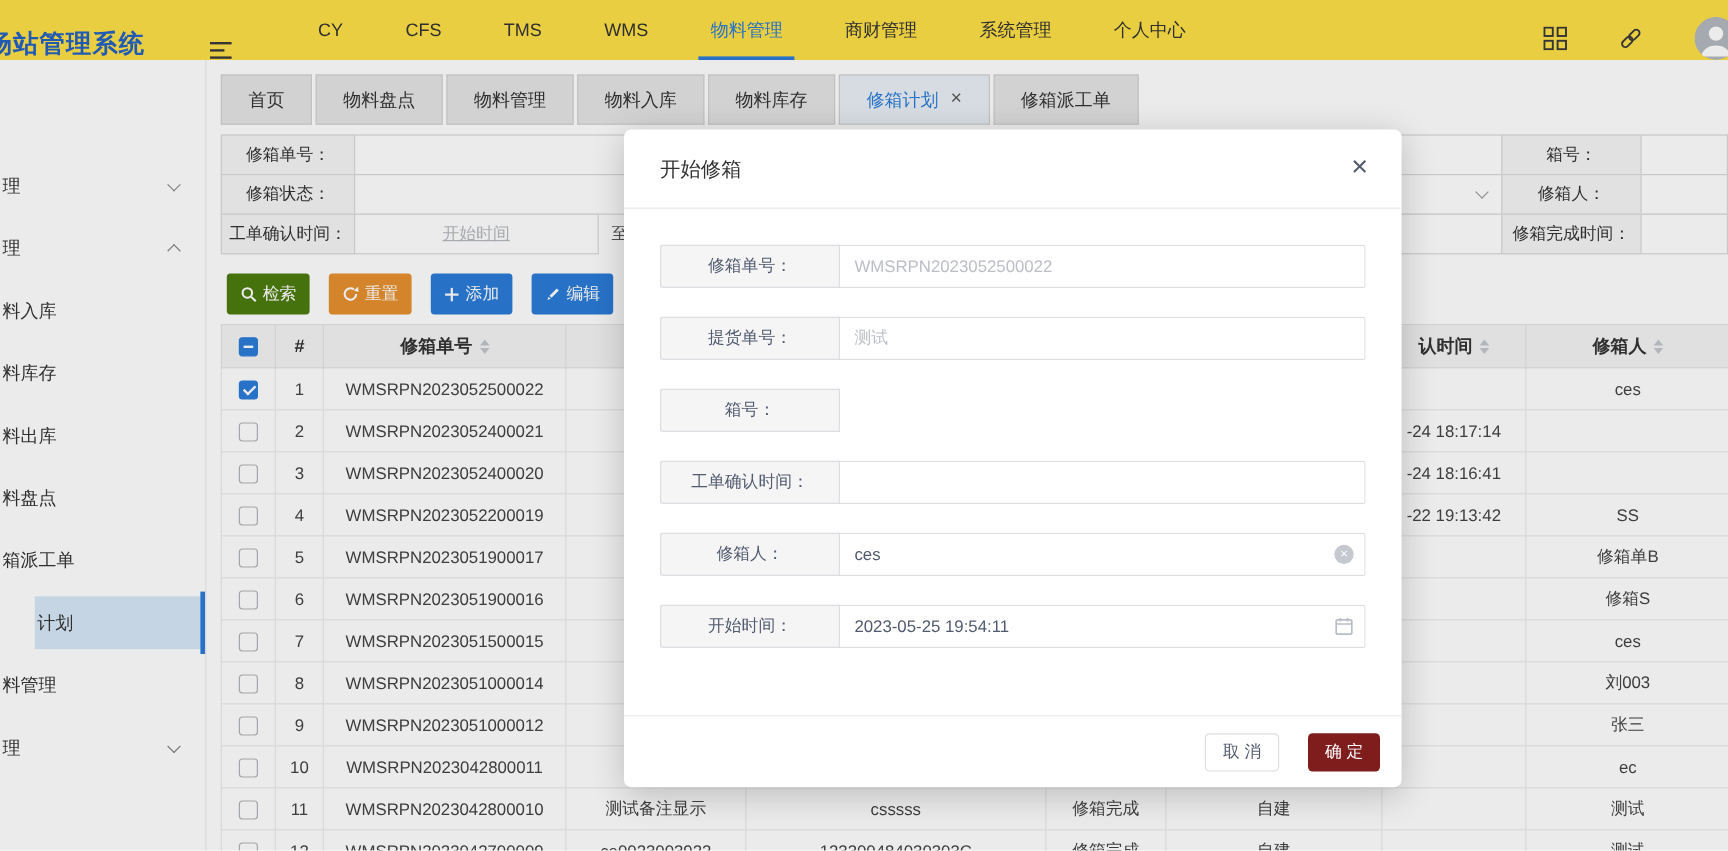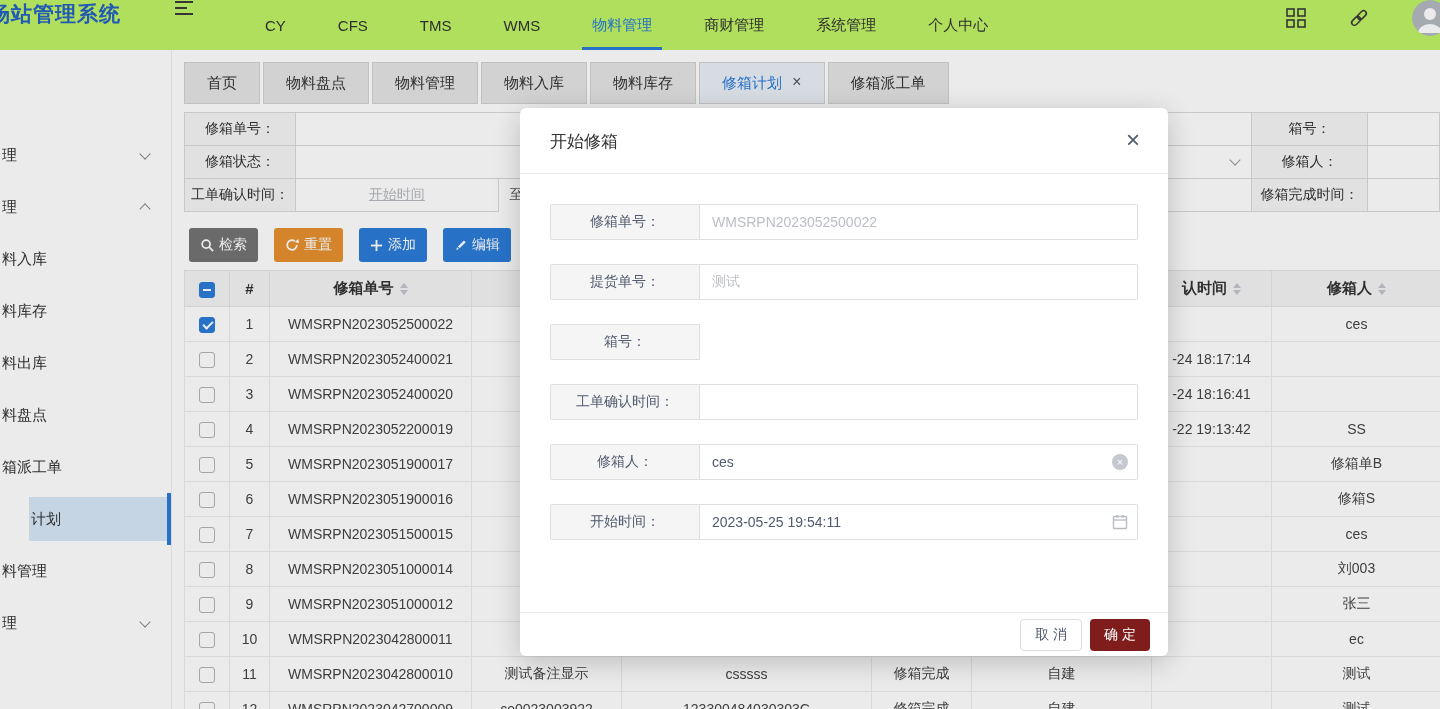--- a/index.html
+++ b/index.html
@@ -1,21 +1,21 @@
 <!DOCTYPE html>
 <html><head>
 <meta charset="utf-8">
 <style>
   * { margin:0; padding:0; box-sizing:border-box; }
   html,body { width:1440px; height:709px; overflow:hidden; }
   body { font-family:"Liberation Sans","DejaVu Sans",sans-serif; color:#333; background:#fff; }
   .app { position:relative; width:1440px; height:709px; overflow:hidden; background:#fff; }
 
   
-  .topbar { height:50px; display:flex; align-items:flex-start; background:#bef264; position:relative; z-index:5; }
+  .topbar { height:50px; display:flex; align-items:flex-end; background:#fde047; position:relative; z-index:5; }
   .logo { margin-left:-11px; font-size:21px; font-weight:bold; color:#2462c4; white-space:nowrap; letter-spacing:1px; }
   .menu-toggle { margin-left:54px; display:flex; align-items:center; cursor:pointer; }
   .topnav { display:flex; align-items:center; height:100%; margin-left:44px; }
   .nav-item { height:100%; display:flex; align-items:center; padding:0 26px; font-size:15px; color:#333; cursor:pointer; position:relative; white-space:nowrap; }
   .nav-item.active { color:#2b7cd8; }
   .nav-item.active::after { content:""; position:absolute; left:16px; right:16px; bottom:0; height:3px; background:#2b7cd8; }
   .topbar-right { margin-left:auto; display:flex; align-items:center; gap:42px; }
   .tb-icon { display:flex; align-items:center; cursor:pointer; }
   .avatar { width:36px; height:36px; border-radius:50%; overflow:hidden; margin-right:-8px; cursor:pointer; flex-shrink:0; }
 
@@ -50,21 +50,21 @@
   .f-input-b { width:399px; padding:0 10px; position:relative; }
   .f-input-c { flex:1; padding:0 10px; }
   .f-range { width:443px; margin-left:-1px; display:flex; align-items:stretch; }
   .f-date { flex:1; border:1px solid #d9d9d9; display:flex; align-items:center; justify-content:center; color:#b6b9be; background:#fff;text-decoration:underline; }
   .f-sep { width:36px; display:flex; align-items:center; justify-content:center; color:#555; }
   .sel-chev { position:absolute; right:12px; top:13px; width:8px; height:8px; border-right:1.6px solid #999; border-bottom:1.6px solid #999; transform:rotate(45deg); margin-top:-3px; }
 
   
   .toolbar { margin-top:16px; display:flex; gap:16px; padding-left:5px; }
   .btn { height:34px; display:inline-flex; align-items:center; gap:5px; padding:0 11px; border:none; border-radius:3px; color:#fff; font-size:14px; cursor:pointer; font-family:inherit; }
-  .btn-search { background:#737373; }
+  .btn-search { background:#4d7c0f; }
   .btn-reset  { background:#e6912f; }
   .btn-add    { background:#2b7cd8; }
   .btn-edit   { background:#2b7cd8; }
   .btn-del    { background:#d9363e; }
 
   
   .grid { width:1257px; margin-top:8px; border-collapse:collapse; table-layout:fixed; font-size:14px; }
   .grid th { height:36px; background:#f3f3f3; border:1px solid #e3e3e3; font-size:15px; font-weight:bold; color:#333; text-align:center; }
   .grid td { height:35px; border:1px solid #ececec; text-align:center; color:#444; background:#fff; overflow:hidden; white-space:nowrap; }
   .sort { display:inline-flex; flex-direction:column; margin-left:6px; vertical-align:middle; cursor:pointer; }
@@ -81,21 +81,21 @@
   .modal-header { padding:22px 30px 20px; border-bottom:1px solid #e8eaec; position:relative; }
   .modal-title { font-size:17px; color:#333; font-weight:500; }
   .modal-close { position:absolute; top:20px; right:28px; font-size:24px; color:#515a6e; font-weight:300; cursor:pointer; line-height:1; }
   .modal-body { padding:30px 30px 0; }
   .m-row { display:flex; margin-bottom:24px; position:relative; height:36px; }
   .m-label { width:150px; background:#f5f5f5; border:1px solid #dcdee2; display:flex; align-items:center; justify-content:center; font-size:14px; color:#515a6e; border-radius:2px 0 0 2px; }
   .m-value { flex:1; border:1px solid #dcdee2; border-left:none; display:flex; align-items:center; padding:0 12px; font-size:14px; color:#515a6e; background:#fff; border-radius:0 2px 2px 0; position:relative; }
   .m-value.disabled { color:#bbbec4; }
   .m-clear { position:absolute; right:10px; top:10px; width:16px; height:16px; border-radius:50%; background:#c5c8ce; color:#fff; font-size:11px; line-height:16px; text-align:center; cursor:pointer; }
   .m-cal { position:absolute; right:10px; top:10px; }
-  .modal-footer { position:absolute; left:0; right:0; bottom:0; height:44px; border-top:1px solid #e8eaec; display:flex; align-items:center; justify-content:flex-end; gap:8px; padding:0 18px; }
+  .modal-footer { position:absolute; left:0; right:0; bottom:0; height:60px; border-top:1px solid #e8eaec; display:flex; align-items:center; justify-content:flex-end; gap:24px; padding:0 18px; }
   .btn-cancel { height:32px; padding:0 14px; border:1px solid #dcdee2; background:#fff; border-radius:4px; color:#515a6e; font-size:14px; cursor:pointer; font-family:inherit; }
   .btn-ok { height:32px; padding:0 14px; background:#7f1d1d; border:none; border-radius:4px; color:#fff; font-size:14px; cursor:pointer; font-family:inherit; }
 </style>
 </head>
 <body>
 
 <div class="app">
 
   <header class="topbar">
     <div class="logo">场站管理系统</div>

